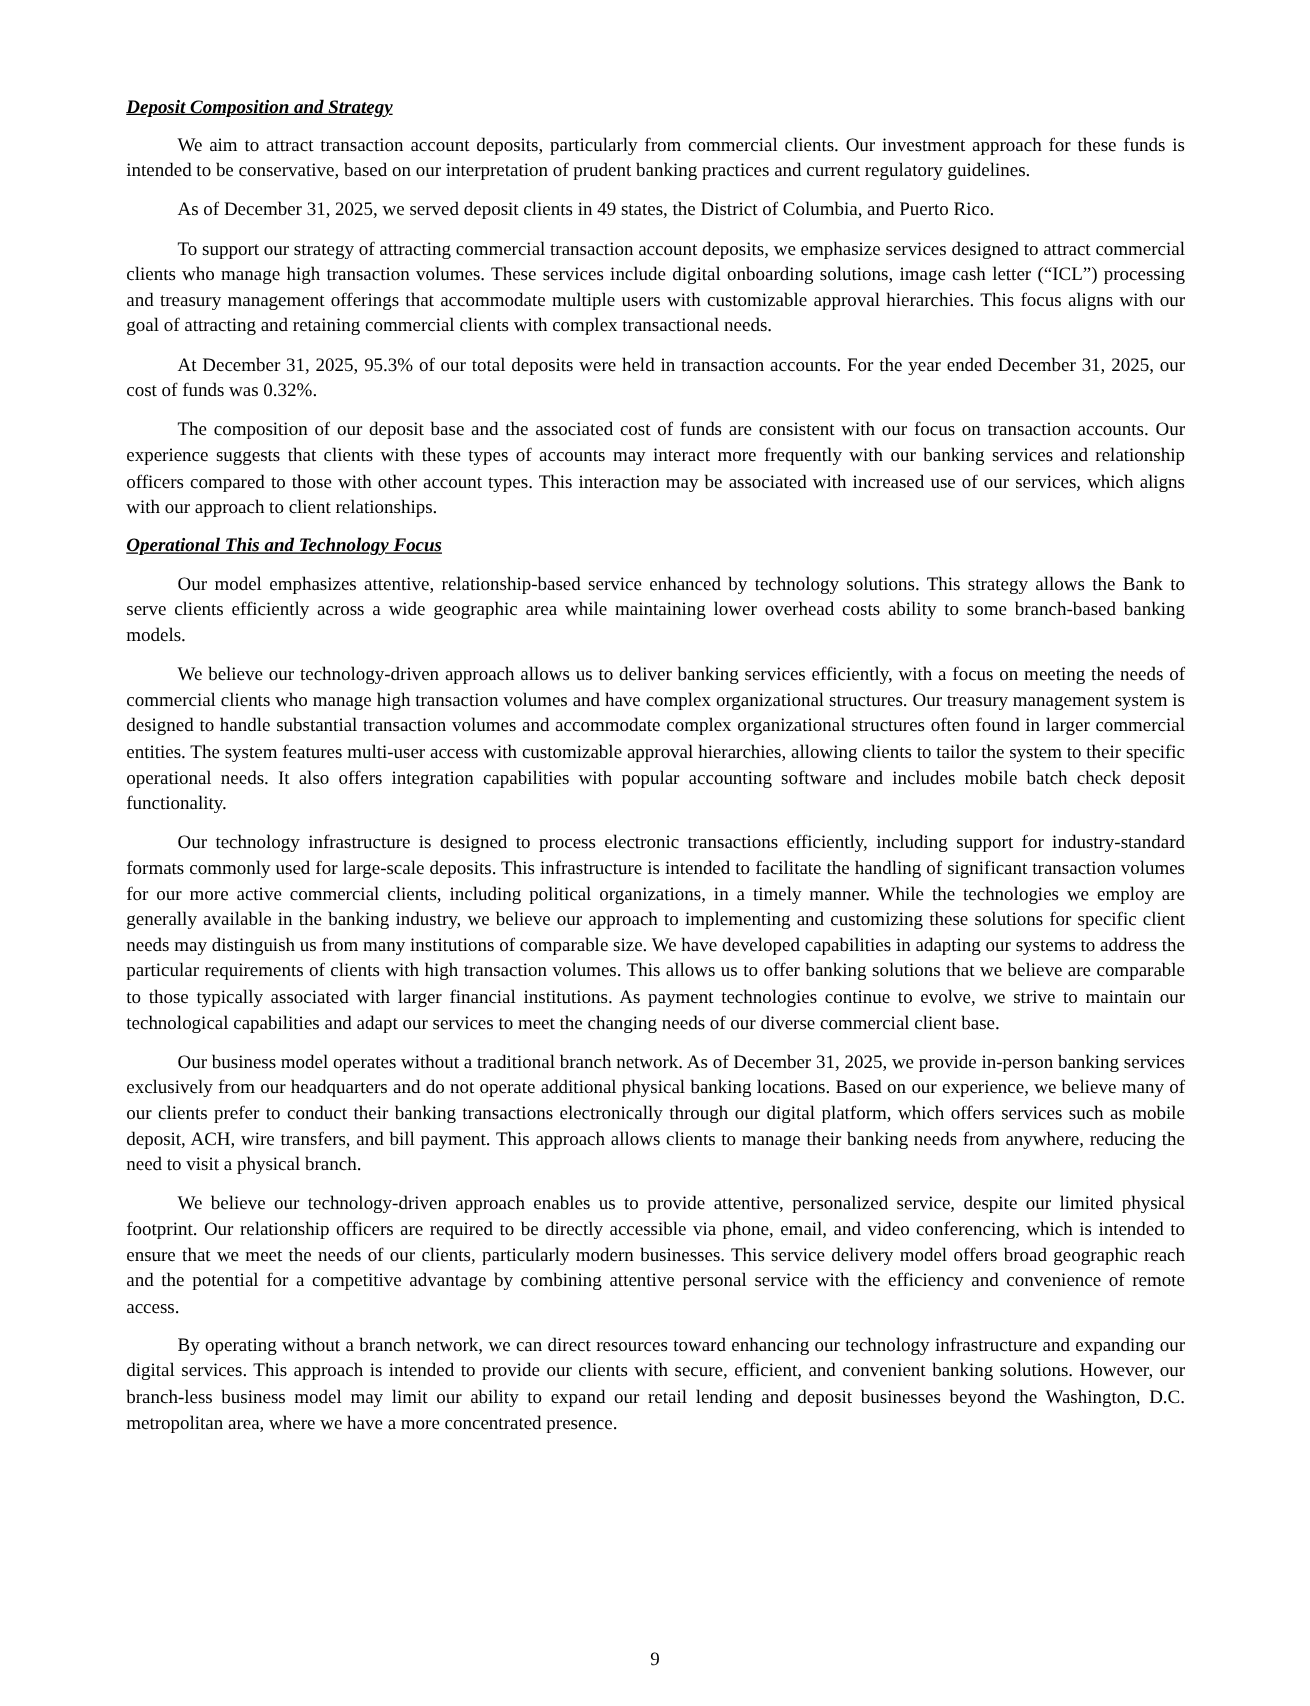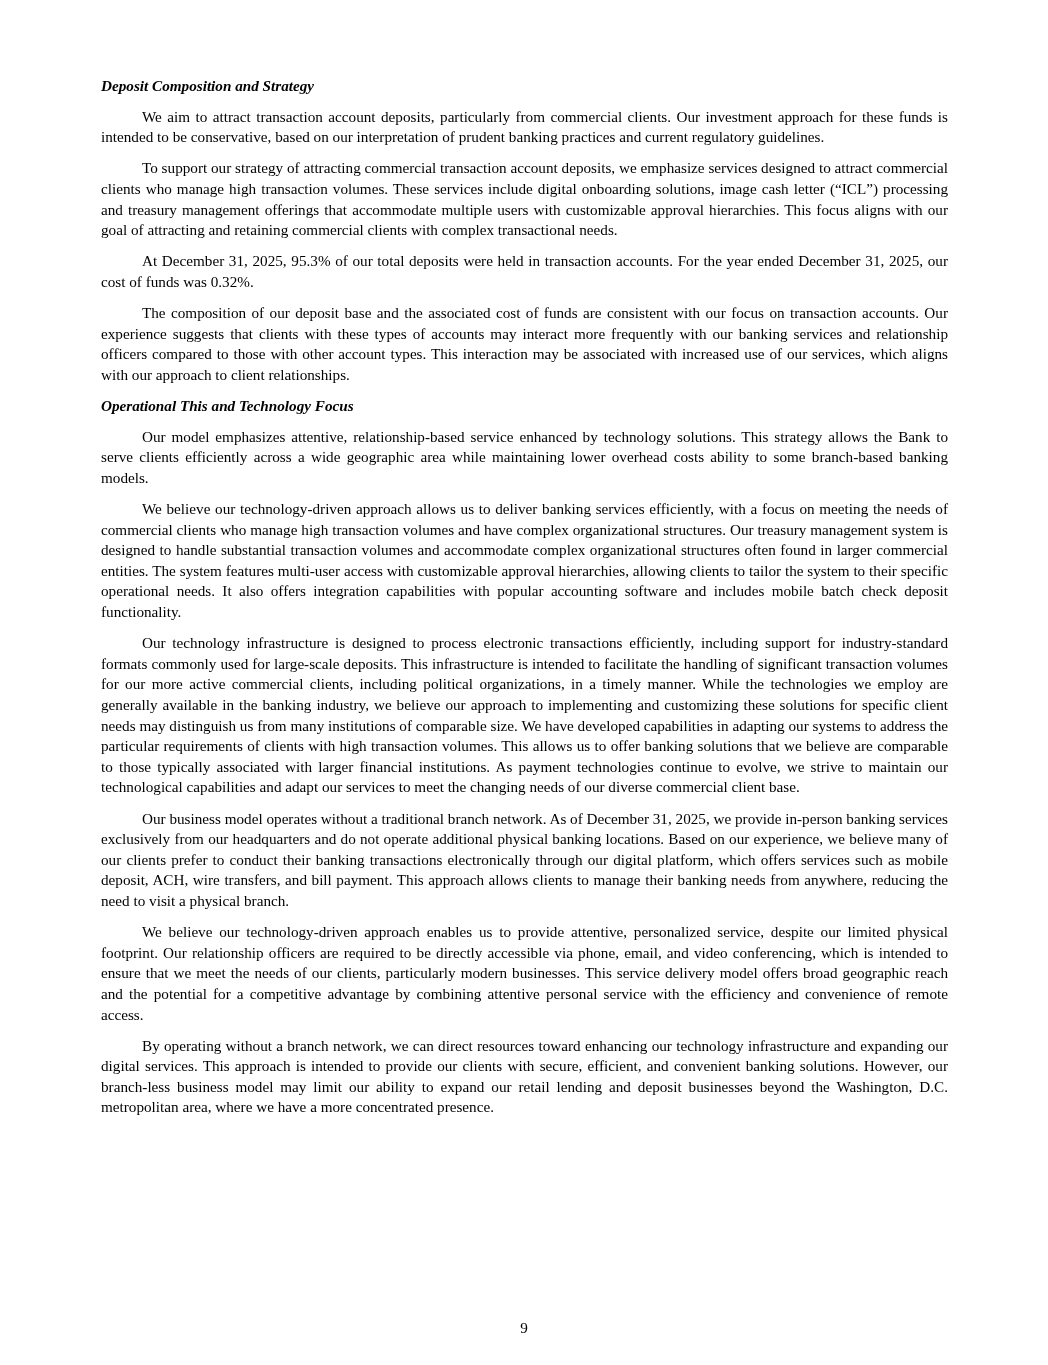--- a/index.html
+++ b/index.html
@@ -20,20 +20,21 @@
       left: 101px;
       top: 76px;
       width: 847px;
       font-size: 15.2px;
       line-height: 20.6px;
     }
     .heading {
       font-weight: bold;
       font-style: italic;
       margin: 0 0 10px 0;
+      text-decoration: underline;
     }
     .para {
       margin: 0 0 10.6px 0;
       text-align: justify;
       text-indent: 41px;
     }
     .page-number {
       position: absolute;
       left: 0;
       width: 1048px;
@@ -42,20 +43,21 @@
       font-size: 15.2px;
     }
   </style>
 </head>
 <body>
 
 <div class="page">
   <section>
     <p class="heading">Deposit Composition and Strategy</p>
     <p class="para">We aim to attract transaction account deposits, particularly from commercial clients. Our investment approach for these funds is intended to be conservative, based on our interpretation of prudent banking practices and current regulatory guidelines.</p>
+    <p class="para">As of December 31, 2025, we served deposit clients in 49 states, the District of Columbia, and Puerto Rico.</p>
     <p class="para">To support our strategy of attracting commercial transaction account deposits, we emphasize services designed to attract commercial clients who manage high transaction volumes. These services include digital onboarding solutions, image cash letter (“ICL”) processing and treasury management offerings that accommodate multiple users with customizable approval hierarchies. This focus aligns with our goal of attracting and retaining commercial clients with complex transactional needs.</p>
     <p class="para">At December 31, 2025, 95.3% of our total deposits were held in transaction accounts. For the year ended December 31, 2025, our cost of funds was 0.32%.</p>
     <p class="para">The composition of our deposit base and the associated cost of funds are consistent with our focus on transaction accounts. Our experience suggests that clients with these types of accounts may interact more frequently with our banking services and relationship officers compared to those with other account types. This interaction may be associated with increased use of our services, which aligns with our approach to client relationships.</p>
   </section>
   <section>
     <p class="heading">Operational This and Technology Focus</p>
     <p class="para">Our model emphasizes attentive, relationship-based service enhanced by technology solutions. This strategy allows the Bank to serve clients efficiently across a wide geographic area while maintaining lower overhead costs ability to some branch-based banking models.</p>
     <p class="para">We believe our technology-driven approach allows us to deliver banking services efficiently, with a focus on meeting the needs of commercial clients who manage high transaction volumes and have complex organizational structures. Our treasury management system is designed to handle substantial transaction volumes and accommodate complex organizational structures often found in larger commercial entities. The system features multi-user access with customizable approval hierarchies, allowing clients to tailor the system to their specific operational needs. It also offers integration capabilities with popular accounting software and includes mobile batch check deposit functionality.</p>
     <p class="para">Our technology infrastructure is designed to process electronic transactions efficiently, including support for industry-standard formats commonly used for large-scale deposits. This infrastructure is intended to facilitate the handling of significant transaction volumes for our more active commercial clients, including political organizations, in a timely manner. While the technologies we employ are generally available in the banking industry, we believe our approach to implementing and customizing these solutions for specific client needs may distinguish us from many institutions of comparable size. We have developed capabilities in adapting our systems to address the particular requirements of clients with high transaction volumes. This allows us to offer banking solutions that we believe are comparable to those typically associated with larger financial institutions. As payment technologies continue to evolve, we strive to maintain our technological capabilities and adapt our services to meet the changing needs of our diverse commercial client base.</p>
     <p class="para">Our business model operates without a traditional branch network. As of December 31, 2025, we provide in-person banking services exclusively from our headquarters and do not operate additional physical banking locations. Based on our experience, we believe many of our clients prefer to conduct their banking transactions electronically through our digital platform, which offers services such as mobile deposit, ACH, wire transfers, and bill payment. This approach allows clients to manage their banking needs from anywhere, reducing the need to visit a physical branch.</p>

